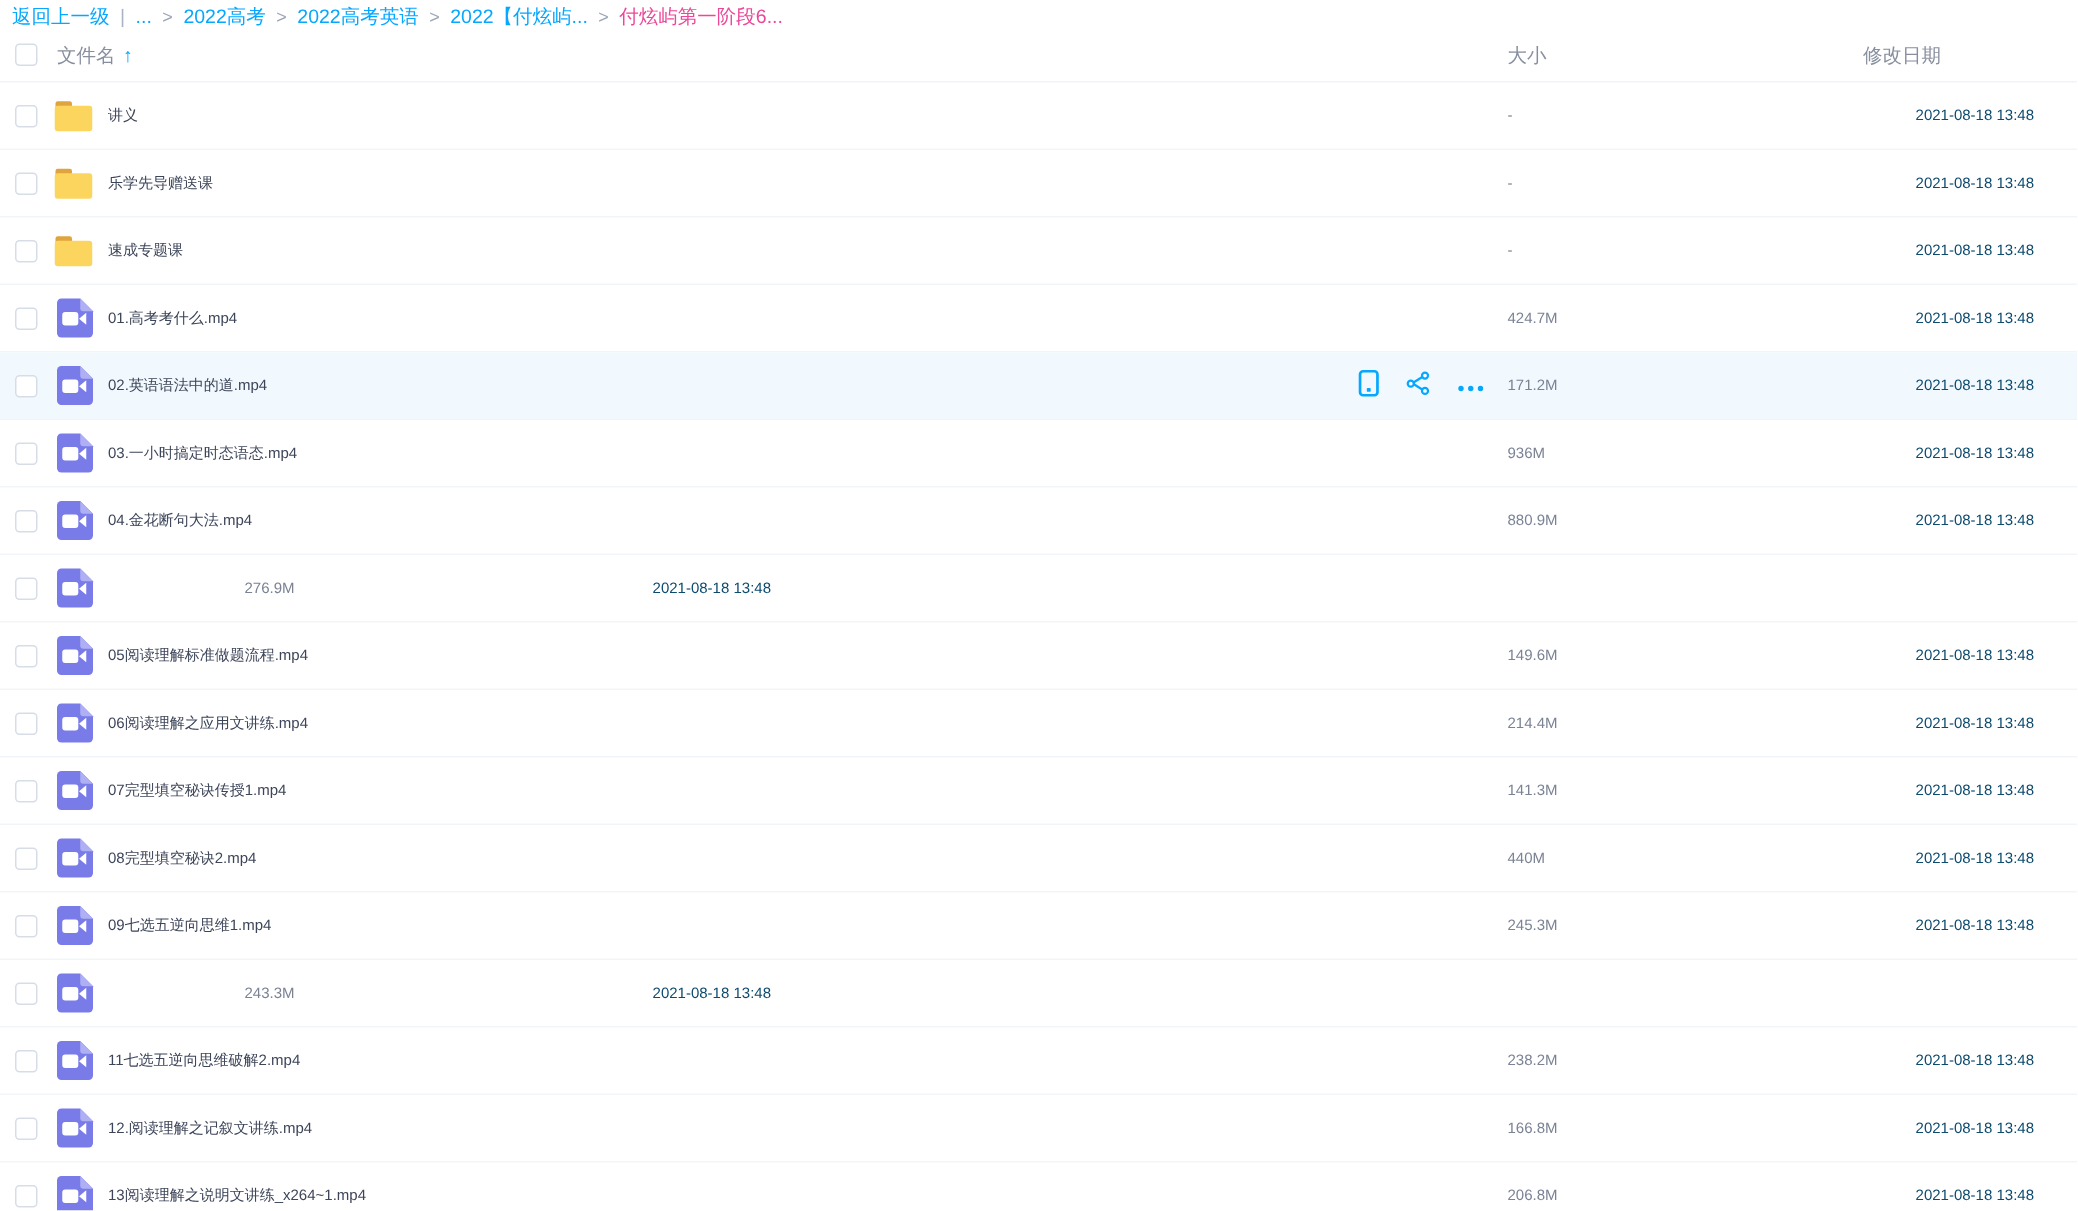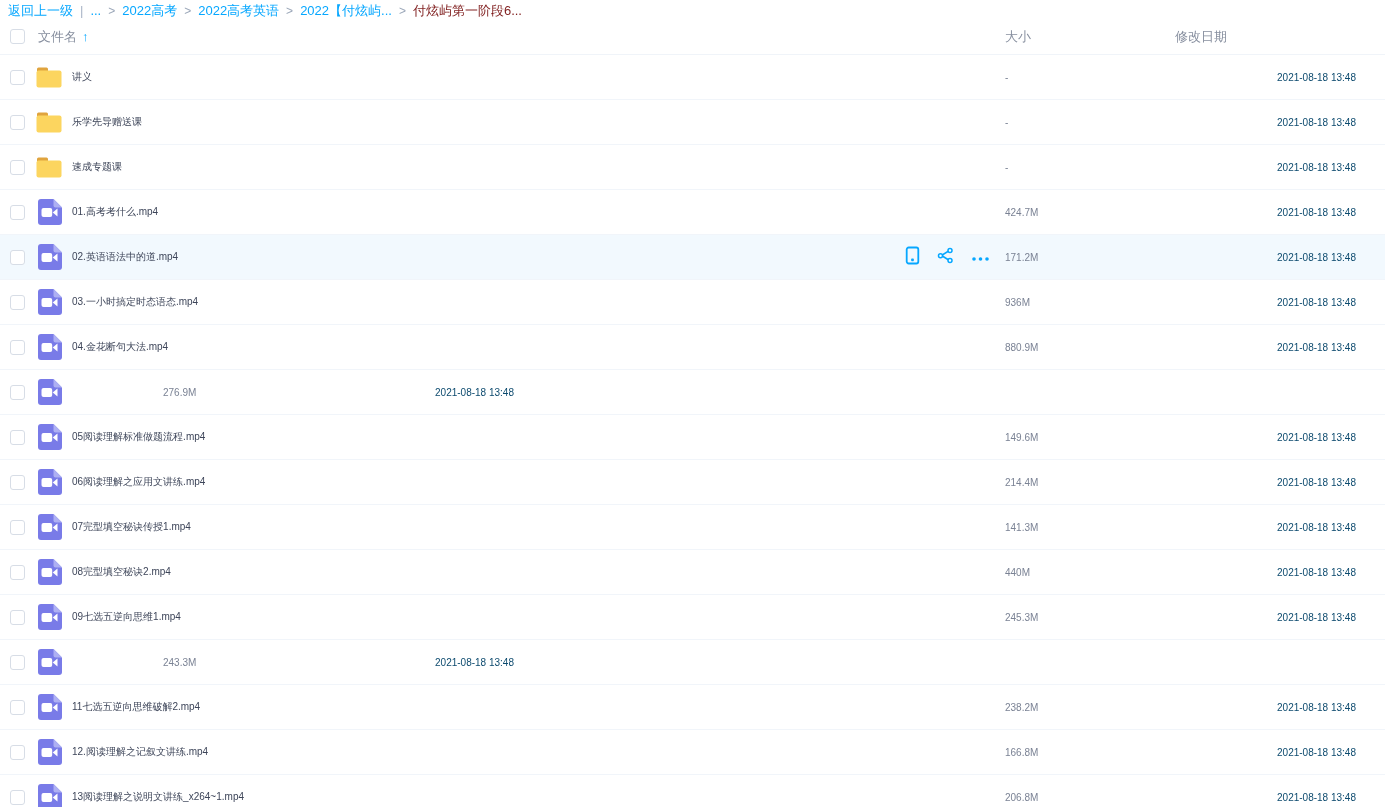--- a/index.html
+++ b/index.html
@@ -6,29 +6,29 @@
   html,body { margin:0; padding:0; background:#fff; }
   body { font-family:"Liberation Sans","DejaVu Sans",sans-serif; }
   .app { width:1385px; height:807px; overflow:hidden; background:#fff; position:relative; }
 
   
   .breadcrumb { height:19px; padding:2px 10px 0 8px; display:flex; align-items:center;
                 gap:7px; font-size:13px; white-space:nowrap; }
   .bc-link { color:#06a7ff; cursor:pointer; text-decoration:none; }
   .bc-sep { color:#a8b4c6; }
   .bc-arrow { color:#9aa6b8; font-size:12px; }
-  .bc-current { color:#7f1d1d; }
+  .bc-current { color:#ec4899; }
 
   
   .list-header { display:flex; align-items:center; height:36px; font-size:13px;
                  color:#878f9f; border-bottom:1px solid #f0f4f9; }
   .hdr-name-wrap { flex:1; margin-left:13px; display:flex; align-items:center; }
   .sort-arrow { color:#06a7ff; font-weight:bold; margin-left:5px; font-size:13px; }
   .hdr-size { width:170px; flex:none; }
-  .hdr-date { width:210px; flex:none; text-align:left; padding-right:24px; }
+  .hdr-date { width:210px; flex:none; text-align:center; padding-right:24px; }
 
   
   .checkbox { width:15px; height:15px; border:1px solid #d7dde6; border-radius:3px;
               background:#fff; margin-left:10px; flex:none; cursor:pointer; }
 
   
   .row { display:flex; align-items:center; height:45px; font-size:10px;
          border-bottom:1px solid #f1f5fa; cursor:pointer; }
   .row.hovered { background:#f2f9fe; }
   .cell-icon { width:28px; height:28px; margin-left:10px; flex:none; display:flex;

